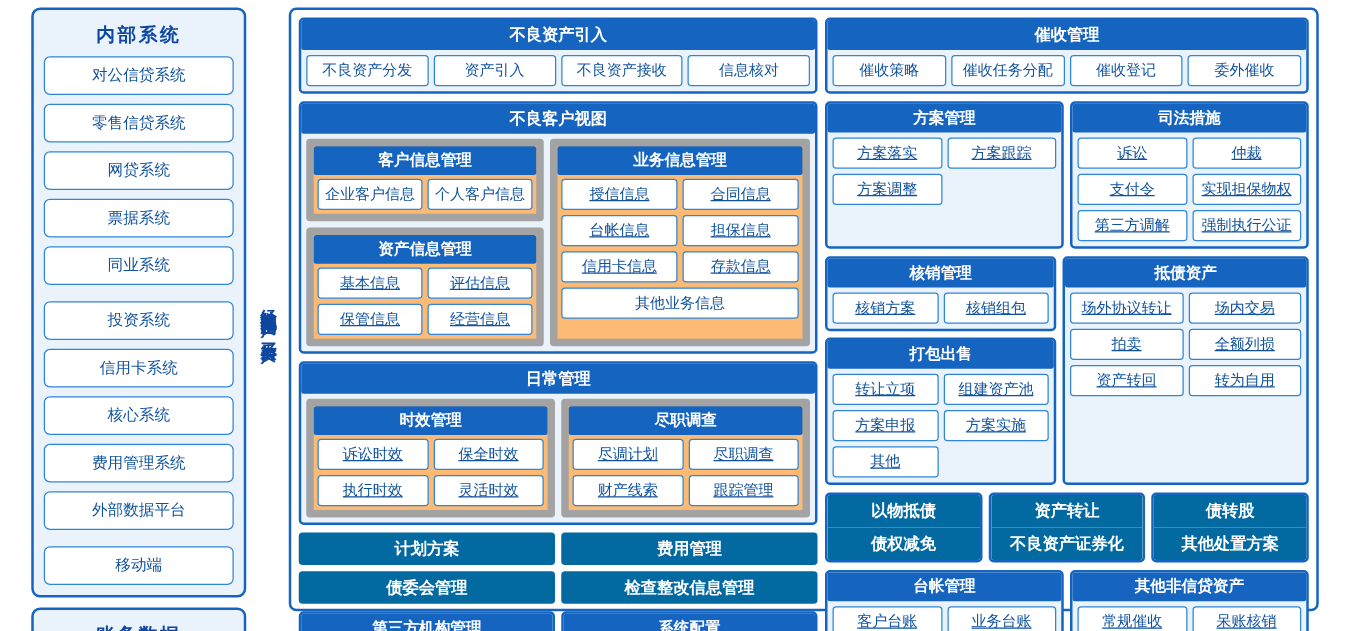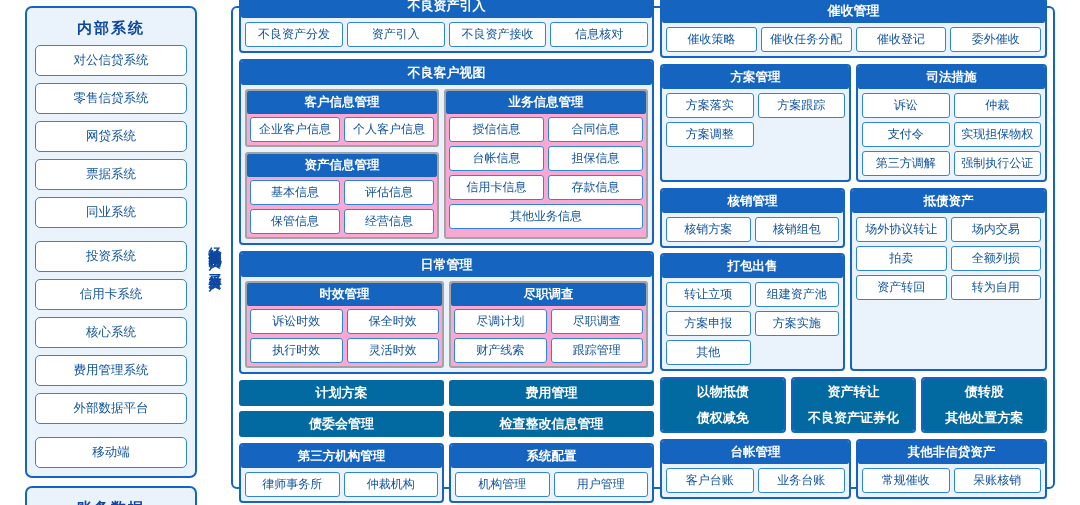--- a/index.html
+++ b/index.html
@@ -43,45 +43,45 @@
     font-weight:bold;font-size:13px;color:#0d47a1;
     line-height:1.15;text-align:center;
     letter-spacing:1px;
     padding-top:10px;
   }
   .vstrip span{writing-mode:vertical-rl;text-orientation:upright;}
 
   
   .board{
     flex:1;border:2px solid #1565c0;border-radius:6px;background:#ffffff;
-    padding:6px;box-sizing:border-box;display:flex;gap:6px;align-items:center;
+    padding:6px;box-sizing:border-box;display:flex;gap:6px;
   }
   .col{display:flex;flex-direction:column;gap:6px;}
   .col-a{flex:0 0 415px;}
   .col-b{flex:1;}
 
   .grp{border:2px solid #1565c0;border-radius:4px;background:#eaf3fc;padding:4px;box-sizing:border-box;}
   .grp-title{
     background:#1565c0;color:#ffffff;font-weight:bold;font-size:13px;
     text-align:center;padding:3px 0;border-radius:2px;margin:-4px -4px 4px -4px;
   }
   .grp-title.sm{font-size:12.5px;}
-  .sub{border:2px solid #a3a3a3;border-radius:3px;background:#f9a8d4;padding:3px;box-sizing:border-box;}
+  .sub{border:6px solid #a3a3a3;border-radius:3px;background:#fdba74;padding:3px;box-sizing:border-box;}
   .sub-title{
     background:#1565c0;color:#fff;font-weight:bold;font-size:12.5px;text-align:center;
     padding:3px 0;border-radius:2px;margin:-3px -3px 3px -3px;
   }
   .cells{display:flex;flex-wrap:wrap;gap:4px;}
   .cell{
     border:1px solid #2f86d6;border-radius:3px;background:#ffffff;
     color:#10529e;text-align:center;font-size:12px;padding:3px 2px;
     box-sizing:border-box;flex:1 1 0;min-width:0;white-space:nowrap;
   }
   .cell.full{flex:1 1 100%;}
-  .cell.half{flex:0 0 calc(50% - 2px);}
+  .cell.half{flex:0 0 calc(50% - 2px);text-decoration:underline;}
   .two-col{display:flex;gap:5px;}
   .two-col > *{flex:1;min-width:0;}
   .banner{
     background:#0369a1;color:#fff;font-weight:bold;font-size:13px;text-align:center;
     padding:4px 0;border-radius:3px;
   }
   .stack{display:flex;flex-direction:column;gap:5px;}
   .row3{display:flex;gap:5px;}
   .row3 > *{flex:1;min-width:0;}
   .mini-grp{border:2px solid #1565c0;border-radius:4px;background:#eaf3fc;padding:0;overflow:hidden;}

